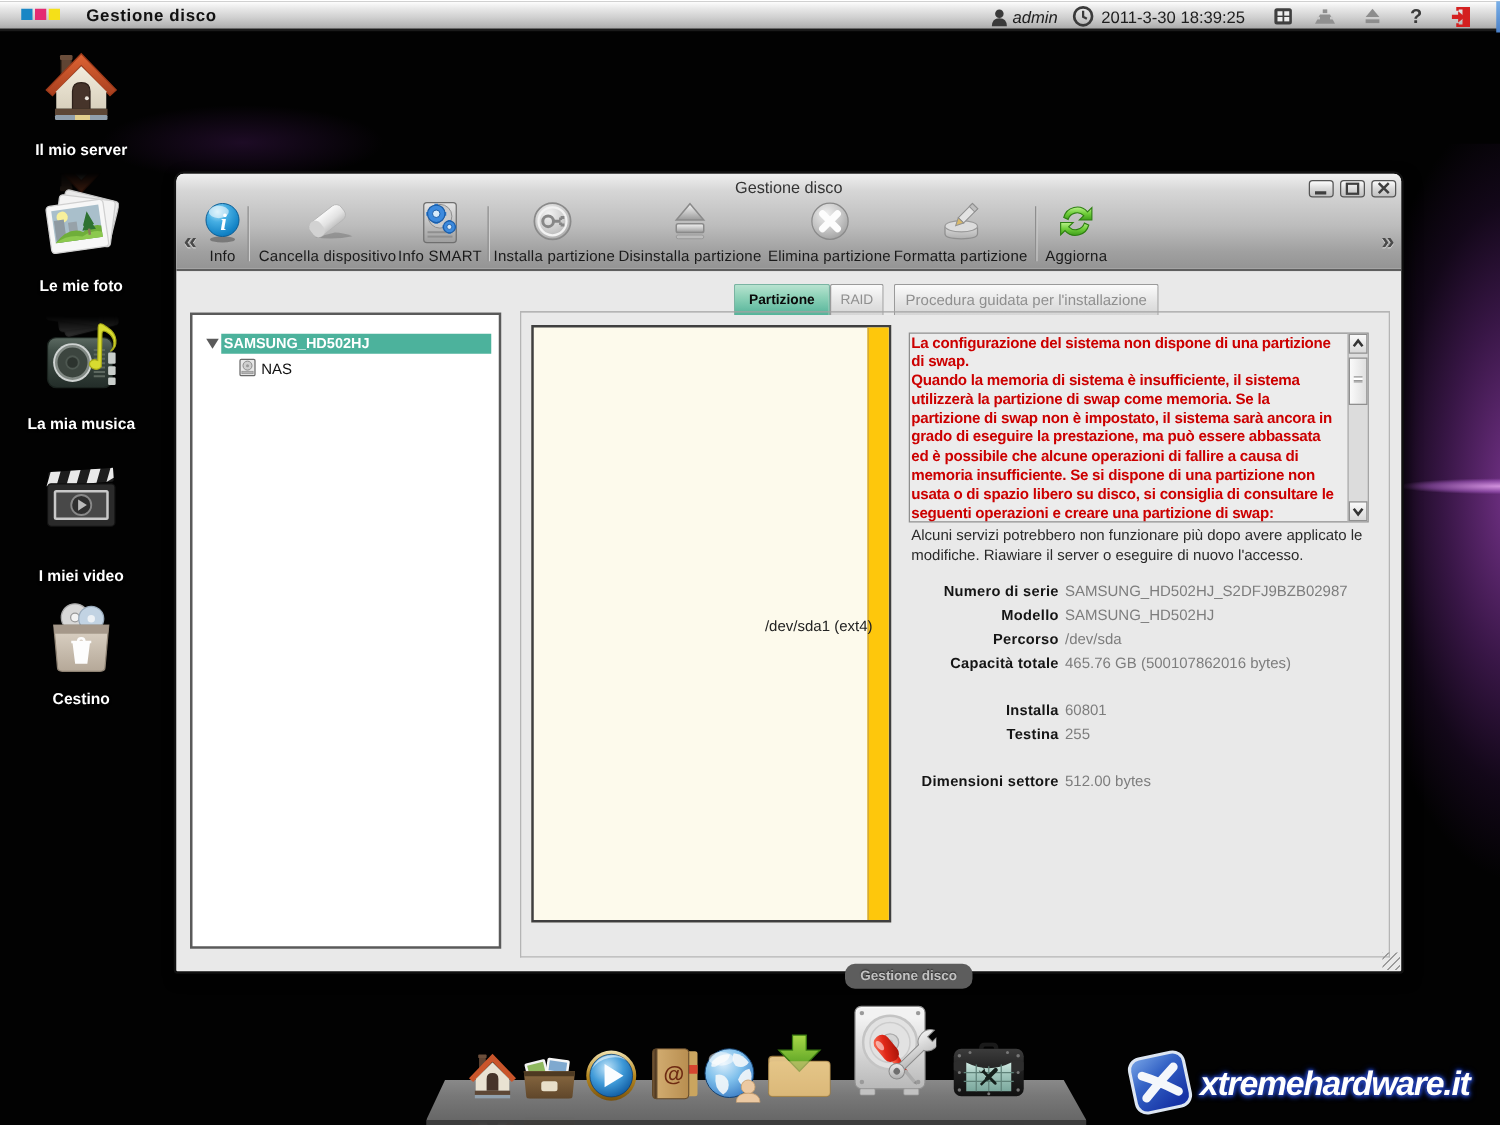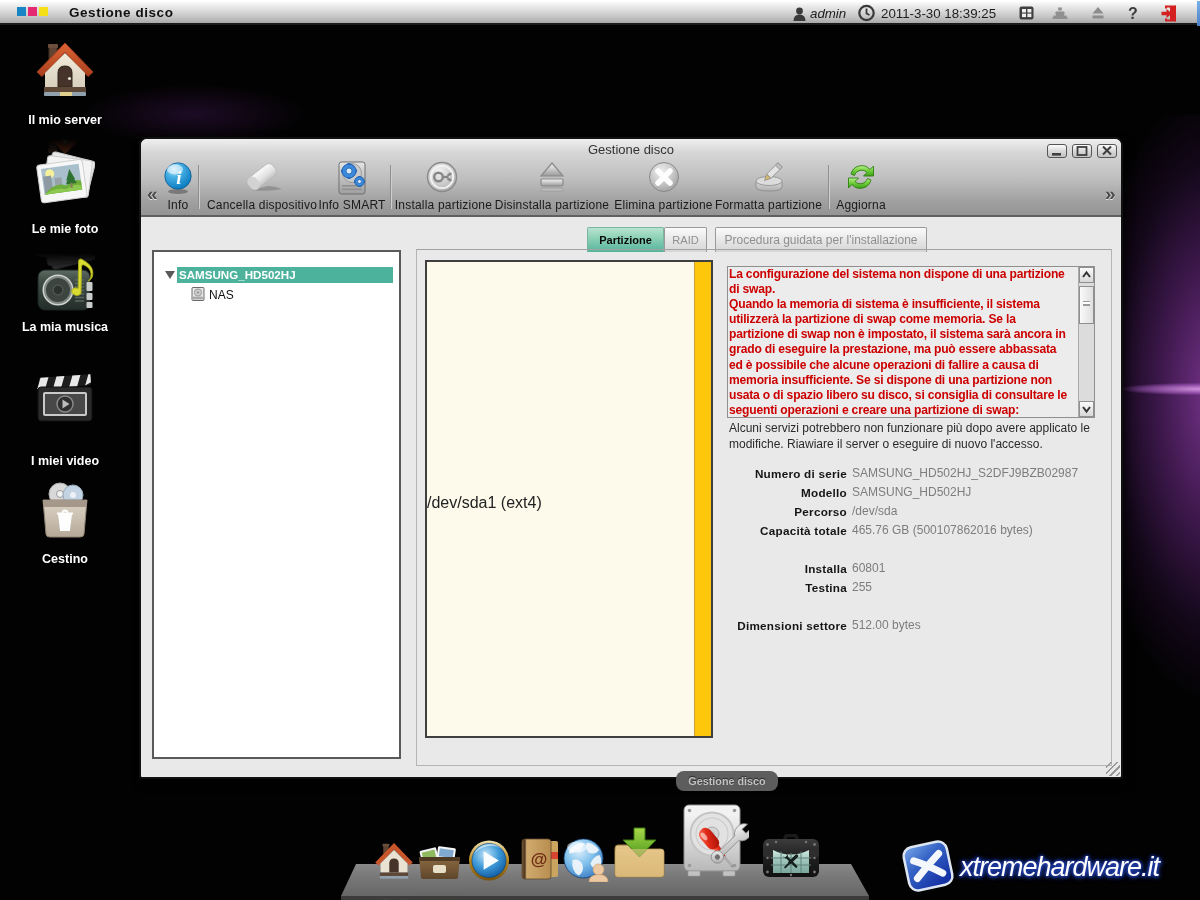--- a/index.html
+++ b/index.html
@@ -56,21 +56,21 @@
 
 
 #tree { position:absolute; left:11px; top:111px; width:249px; height:509px; background:#fff; border:2px solid #5a5a5a; }
 #treesel { position:absolute; left:23px; top:15px; width:216px; height:16px; background:#4cb29c; color:#fff; font-weight:bold; font-size:11.6px; line-height:16px; padding-left:2px; }
 #treetri { position:absolute; left:11px; top:19px; width:0; height:0; border-left:5px solid transparent; border-right:5px solid transparent; border-top:8px solid #5a5a5a; }
 
 
 #group { position:absolute; left:275px; top:110px; width:696px; height:517px; border:1px solid #b5b5b5; border-top-color:#a2a2a2; }
 #pmap { position:absolute; left:8px; top:10px; width:288px; height:478px; background:#fdfaec; border:2px solid #3f3f3f; }
 #pmap .ystrip { position:absolute; right:0; top:0; width:17px; height:100%; background:#fec70c; border-left:1px solid #caa33f;}
-#pmap .ptxt { position:absolute; left:0; top:232px; width:271px; text-align:left; font-size:16px; color:#222; }
+#pmap .ptxt { position:absolute; left:0; top:232px; width:271px; text-align:right; font-size:12px; color:#222; }
 
 
 #warn { position:absolute; left:310px; top:16px; width:368px; height:152px; background:#ececec; border:1px solid #8f8f8f; }
 #warntxt { position:absolute; left:1px; top:0px; width:348px; font-size:12.1px; font-weight:bold; color:#cc0000; line-height:15.1px; letter-spacing:-0.2px; white-space:nowrap; }
 
 #sbar { position:absolute; right:0; top:0; width:16px; height:100%; background:#dcdcdc; border-left:1px solid #aaa; }
 .sbtn { position:absolute; left:0px; width:15px; height:16px; background:linear-gradient(#fafafa,#d8d8d8); border:1px solid #8f8f8f; color:#333; }
 #sthumb { position:absolute; left:0px; top:19px; width:15px; height:38px; background:linear-gradient(90deg,#fafafa,#dfdfdf); border:1px solid #8f8f8f; }
 
 #notice { position:absolute; left:312px; top:171px; width:380px; font-size:12px; color:#2a2a2a; line-height:15.5px; letter-spacing:0; }
@@ -89,21 +89,21 @@
 
 
 #dockTop { position:absolute; left:341px; top:864px; width:528px; height:32px;
   clip-path: polygon(15px 0, 510px 0, 528px 32px, 0 32px);
   background:linear-gradient(#898989, #787878 40%, #676767); }
 #dockFront { position:absolute; left:341px; top:896px; width:528px; height:4px; background:#3c3c3c; }
 .dock-ic { position:absolute; }
 
 
 #logo { position:absolute; left:898px; top:838px; width:290px; height:56px; }
-#logotxt { position:absolute; left:62px; top:14px; font-size:27px; font-weight:normal; font-style:italic; color:#fff; letter-spacing:-1px;
+#logotxt { position:absolute; left:62px; top:14px; font-size:27px; font-weight:bold; font-style:italic; color:#fff; letter-spacing:-1px;
   text-shadow:0 0 1px #1a2f86, 0 0 2px #1a2f86, 0 0 3px #2a4fd6, 0 0 6px #2a4fd6, 0 1px 4px #2a4fd6; }
 </style>
 </head>
 <body>
 <div id="desk">
   <div id="glowR"></div>
   <div id="streak"></div>
   <div id="glowTL"></div>
 
   <div id="topbar">
@@ -211,21 +211,21 @@
       </g>
       <g fill="#c9cecb">
           <rect x="52.5" y="24" width="6" height="9" rx="1"></rect>
           <rect x="52.5" y="35" width="6" height="7" rx="1"></rect>
           <rect x="52.5" y="44" width="6" height="6" rx="1"></rect>
         </g>
       <g transform="translate(33 -1) scale(1.12)">
           <path d="M10 28 Q6.5 26.5 4.5 29 Q3 32 6.5 33.8 Q10.5 35.5 12.5 32.5 L13 9 Q13 6 16 7.5 Q21 10 21.5 15 Q21.8 19 19 21.5 Q23.5 19.5 23 13.5 Q22.5 8 17 4.5 L13.5 2.2 Q10.3 0.8 10.3 4.5 Z" fill="#d8db30" stroke="#a8aa18" stroke-width=".8"></path>
         </g>
     </svg>
-    <div class="lbl" style="margin-top:0;">La mia musica</div>
+    <div class="lbl" style="margin-top:12px;">La mia musica</div>
   </div>
   <div class="dicon" style="left:0; top:370px;">
     <svg width="60" height="58" viewBox="0 0 60 58">
       <g transform="rotate(-4 30 14)">
           <rect x="4" y="6" width="52" height="11" rx="2" fill="#1d1d1d"></rect>
           <path d="M6 6 L14 6 L10 17 L2 17 Z M22 6 L30 6 L26 17 L18 17 Z M38 6 L46 6 L42 17 L34 17 Z M54 6 L56 6 L56 14 L50 17 Z" fill="#e8e8e8"></path>
         </g>
       <rect x="3" y="17" width="54" height="34" rx="3" fill="#2a2a2a" stroke="#111"></rect>
       <rect x="8" y="22" width="44" height="24" rx="2" fill="#c9c9c9"></rect>
       <rect x="10" y="24" width="40" height="20" fill="#484848"></rect>

